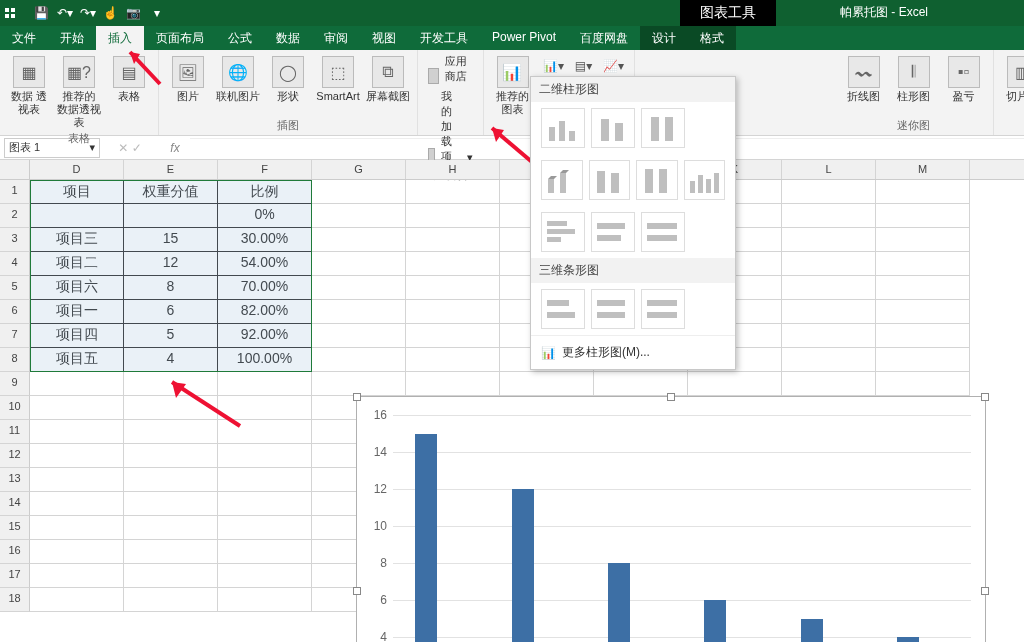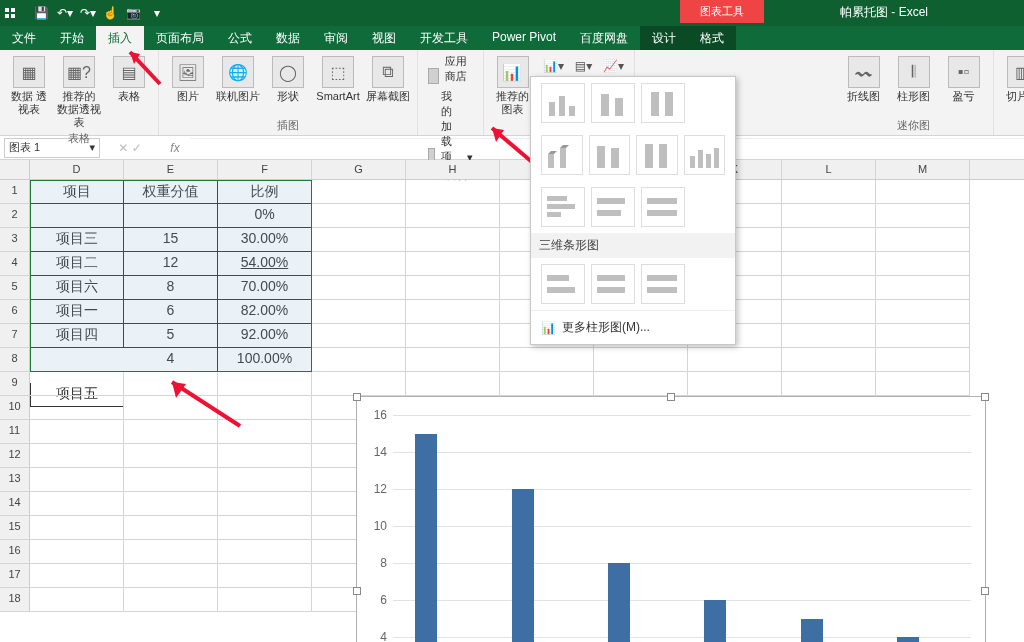--- a/index.html
+++ b/index.html
@@ -2,21 +2,21 @@
 <html><head>
 <meta charset="utf-8">
 <style>
   * { box-sizing: border-box; margin: 0; padding: 0; font-family: "Microsoft YaHei", sans-serif; }
   body { background: #fff; font-size: 12px; color: #333; width: 1024px; height: 642px; overflow: hidden; }
   
   
   .titlebar { background: #0f6030; height: 26px; display: flex; align-items: center; }
   .titlebar .qat { display: flex; gap: 3px; padding: 0 6px; align-items: center; }
   .titlebar .qat span { color: #fff; width: 20px; text-align: center; cursor: pointer; }
-  .tool-context { background: #ef4444; color: #fff; padding: 4px 20px; font-size: 11px; position: absolute; left: 680px; top: 0; }
+  .tool-context { background: #000000; color: #fff; padding: 4px 20px; font-size: 14px; position: absolute; left: 680px; top: 0; }
   .doc-title { color: #fff; position: absolute; left: 840px; top: 4px; font-size: 12px; }
   .win-logo { width: 20px; height: 20px; margin-right: 6px; display:flex;align-items:center;justify-content:center; }
 
   
   .tabs { background: #0f6b3a; height: 24px; display: flex; align-items: stretch; color: #fff; }
   .tab { padding: 4px 12px; font-size: 12px; cursor: pointer; }
   .tab.active { background: #f3f3f3; color: #0f6b3a; }
   .tab.context { background: #0a4a25; }
   .tell-me { padding: 4px 8px; color: #bcd8c7; font-size: 11px; display:flex; align-items:center; gap:4px;margin-top:28px; }
   .tell-me::before { content:"💡"; font-size:10px; }
@@ -216,20 +216,21 @@
           <div class="lbl">切片器</div>
         </div>
 
     </div>
 
   </div>
 
 </div>
 
 <div class="chart-dd">
+  <div class="sec-h">二维柱形图</div>
   <div class="thumbs">
     <div class="th">
         <svg width="36" height="30">
           <rect x="4" y="14" width="6" height="14"></rect>
           <rect x="14" y="8" width="6" height="20"></rect>
           <rect x="24" y="18" width="6" height="10"></rect>
         </svg>
       </div>
     <div class="th">
         <svg width="36" height="30">
@@ -391,21 +392,21 @@
         <div class="cell"></div>
         <div class="cell"></div>
         <div class="cell"></div>
         <div class="cell"></div>
         <div class="cell"></div>
       </div>
       <div class="row">
         <div class="rowhead">4</div>
         <div class="cell" style="border-right: 1px solid rgb(51, 51, 51); border-bottom: 1px solid rgb(51, 51, 51); border-left: 1.5px solid rgb(51, 51, 51);">项目二</div>
         <div class="cell" style="border-right: 1px solid rgb(51, 51, 51); border-bottom: 1px solid rgb(51, 51, 51);">12</div>
-        <div class="cell" style="border-right: 1.5px solid rgb(51, 51, 51); border-bottom: 1px solid rgb(51, 51, 51); text-decoration: underline;">54.00%</div>
+        <div class="cell" style="border-right: 1.5px solid rgb(51, 51, 51); border-bottom: 1px solid rgb(51, 51, 51);">54.00%</div>
         <div class="cell"></div>
         <div class="cell"></div>
         <div class="cell"></div>
         <div class="cell"></div>
         <div class="cell"></div>
         <div class="cell"></div>
         <div class="cell"></div>
       </div>
       <div class="row">
         <div class="rowhead">5</div>
@@ -441,21 +442,21 @@
         <div class="cell"></div>
         <div class="cell"></div>
         <div class="cell"></div>
         <div class="cell"></div>
         <div class="cell"></div>
         <div class="cell"></div>
         <div class="cell"></div>
       </div>
       <div class="row">
         <div class="rowhead">8</div>
-        <div class="cell" style="border-right: 1px solid rgb(51, 51, 51); border-bottom: 1.5px solid rgb(51, 51, 51); border-left: 1.5px solid rgb(51, 51, 51); margin-top: 35px;">项目五</div>
+        <div class="cell" style="border-right: 1px solid rgb(51, 51, 51); border-bottom: 1.5px solid rgb(51, 51, 51); border-left: 1.5px solid rgb(51, 51, 51);">项目五</div>
         <div class="cell" style="border-right: 1px solid rgb(51, 51, 51); border-bottom: 1.5px solid rgb(51, 51, 51);">4</div>
         <div class="cell" style="border-right: 1.5px solid rgb(51, 51, 51); border-bottom: 1.5px solid rgb(51, 51, 51);">100.00%</div>
         <div class="cell"></div>
         <div class="cell"></div>
         <div class="cell"></div>
         <div class="cell"></div>
         <div class="cell"></div>
         <div class="cell"></div>
         <div class="cell"></div>
       </div>

